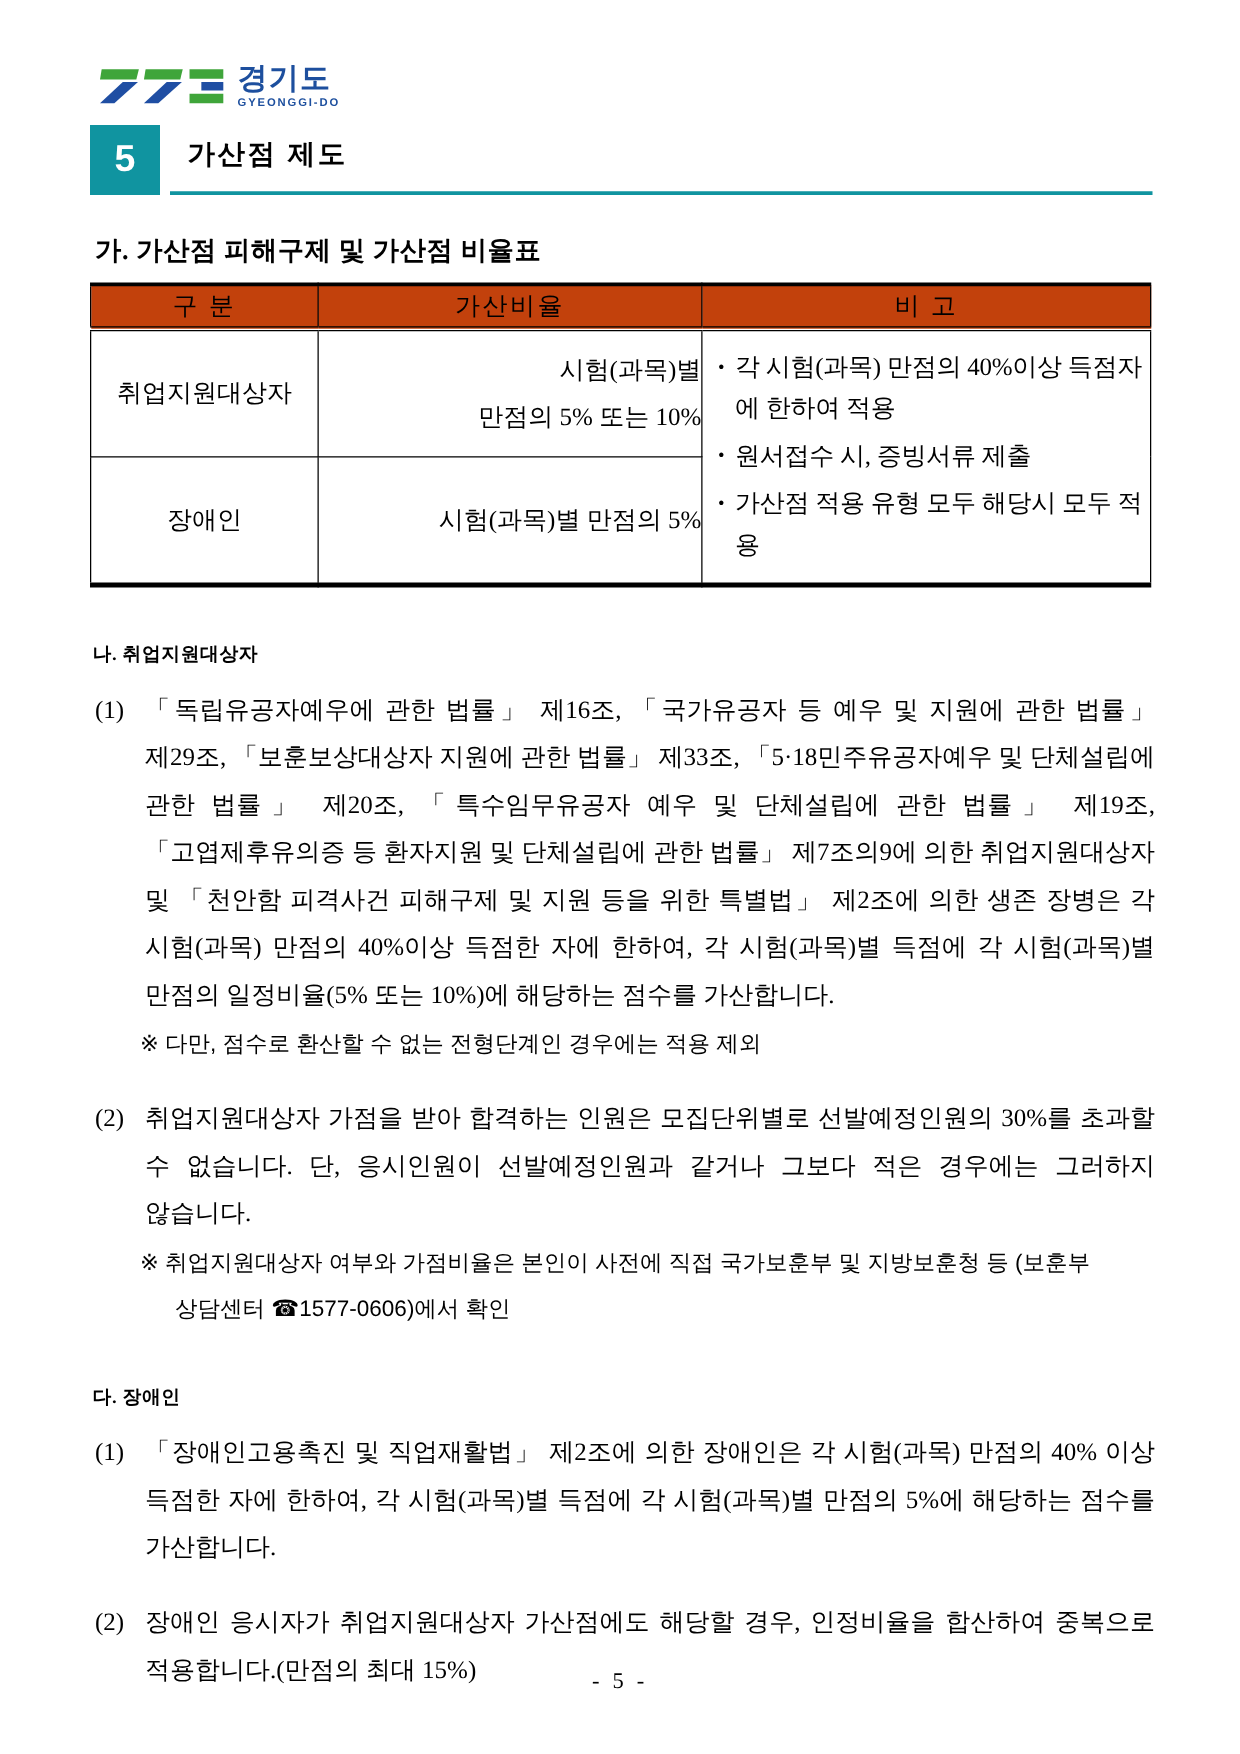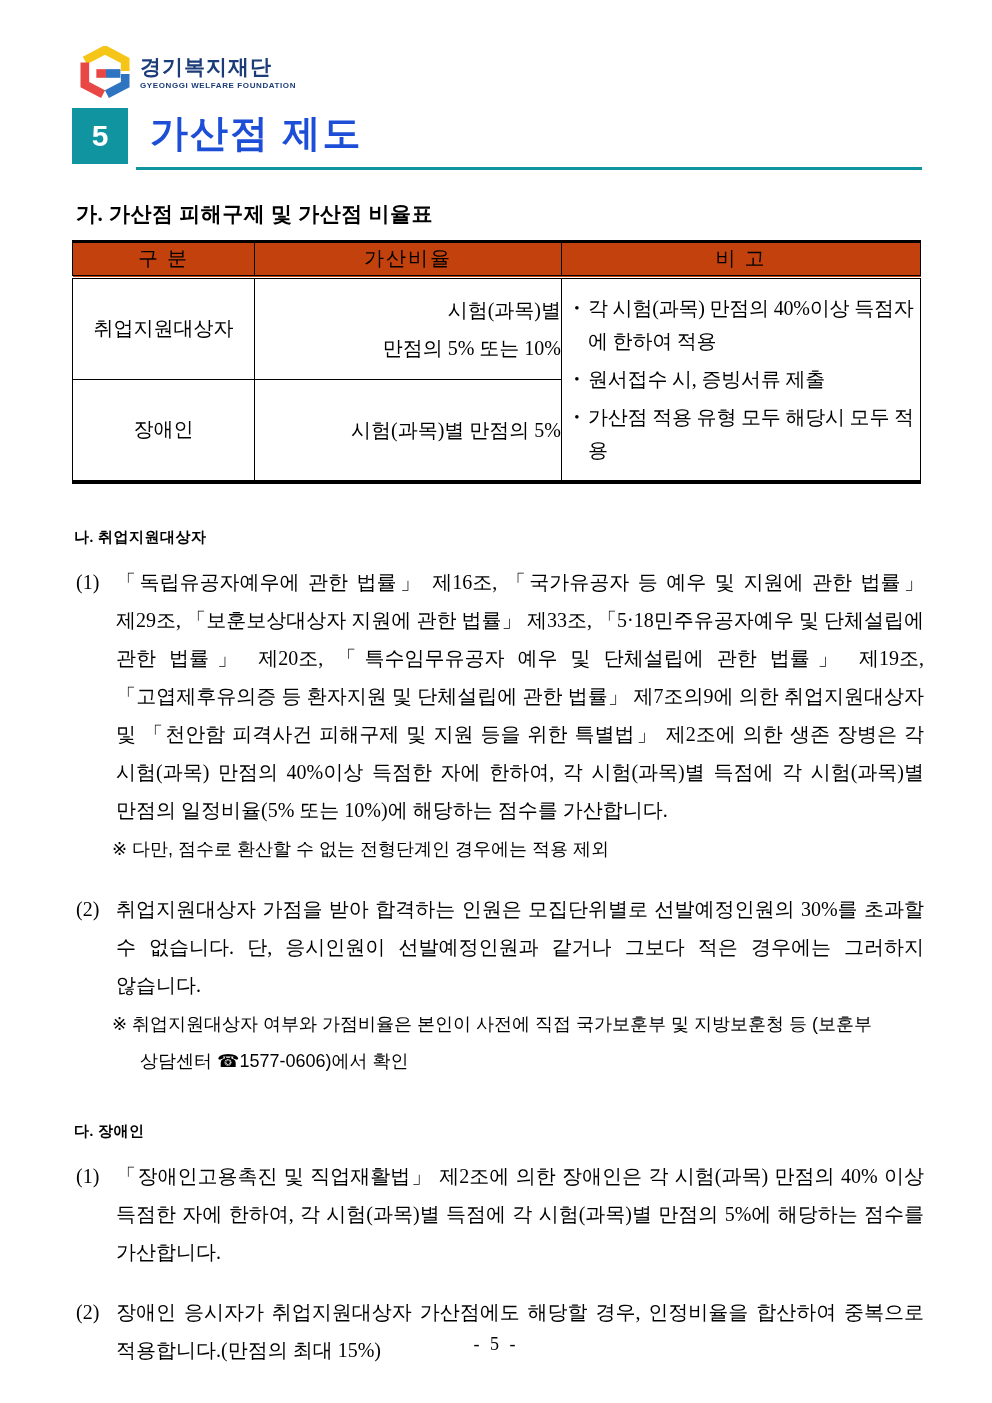--- a/index.html
+++ b/index.html
@@ -44,21 +44,21 @@
     font-weight:bold; font-size:30px;
     display:flex; align-items:center; justify-content:center;
     flex:0 0 auto;
   }
   .sec-title-wrap {
     flex:1; margin-left:8px; border-bottom:3px solid #1094a0;
     display:flex; align-items:center; padding-left:14px;
   }
   .sec-title {
     font-family:"Liberation Sans","DejaVu Sans",sans-serif;
-    font-weight:bold; font-size:38px; color:#1d4ed8; letter-spacing:2px;
+    font-weight:bold; font-size:22px; color:#000000; letter-spacing:2px;
     padding-bottom:8px;
     text-align:center;
   }
 
   
   .h-ga { margin:30px 0 0 76px; font-weight:bold; font-size:21px; letter-spacing:0.5px; }
   .h-sub { margin:0 0 0 74px; font-weight:bold; font-size:15px; letter-spacing:0.5px; }
 
   
   table.bonus {
@@ -106,34 +106,36 @@
   
   .pageno {
     position:absolute; left:0; top:1334px; width:100%;
     text-align:center; font-size:18px; letter-spacing:3px;
   }
 </style>
 </head>
 <body>
 
 <div class="hdr">
-
   <div class="logo">
-    <svg width="50" height="54" viewBox="0 0 52 54">
-      <polyline points="5,14 26,3 47,14 47,25" fill="none" stroke="#f5c518" stroke-width="9"></polyline>
-      <polyline points="47,28 47,39 28,49" fill="none" stroke="#2f74c0" stroke-width="9"></polyline>
-      <polyline points="24,49 5,39 5,16" fill="none" stroke="#e94746" stroke-width="9"></polyline>
-      <rect x="17" y="23" width="10" height="9" fill="#e94746"></rect>
-      <rect x="27" y="23" width="15" height="9" fill="#2f74c0"></rect>
+    <svg width="100" height="46" viewBox="0 0 148 44">
+      <polygon points="2,2 46,2 43,14 0,14" fill="#3fa53a"></polygon>
+      <polygon points="27,17 45,17 17,42 0,42" fill="#1f4ea3"></polygon>
+      <polygon points="54,2 98,2 95,14 52,14" fill="#3fa53a"></polygon>
+      <polygon points="79,17 97,17 69,42 52,42" fill="#1f4ea3"></polygon>
+      <polygon points="106,2 146,2 146,13 106,13" fill="#3fa53a"></polygon>
+      <polygon points="120,17 146,17 146,27 120,27" fill="#1f4ea3"></polygon>
+      <polygon points="106,31 146,31 146,42 106,42" fill="#3fa53a"></polygon>
     </svg>
     <div class="logo-text">
-      <div class="wf-title">경기복지재단</div>
-      <div class="wf-sub">GYEONGGI WELFARE FOUNDATION</div>
+      <div class="gg-title">경기도</div>
+      <div class="gg-sub">GYEONGGI-DO</div>
     </div>
   </div>
+
 </div>
 
 <div class="banner">
   <div class="sec-num">5</div>
   <div class="sec-title-wrap">
     <div class="sec-title">가산점 제도</div>
   </div>
 </div>
 
 <div class="h-ga">가. 가산점 피해구제 및 가산점 비율표</div>

